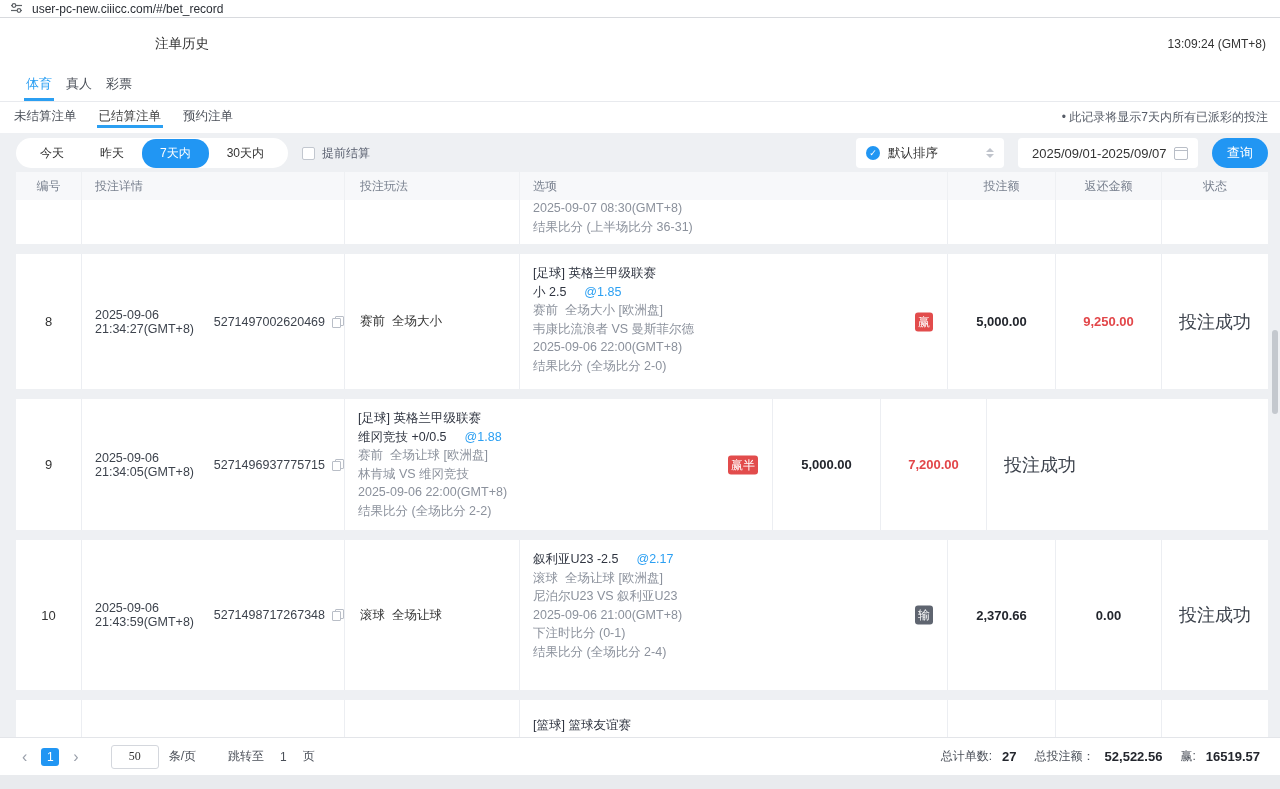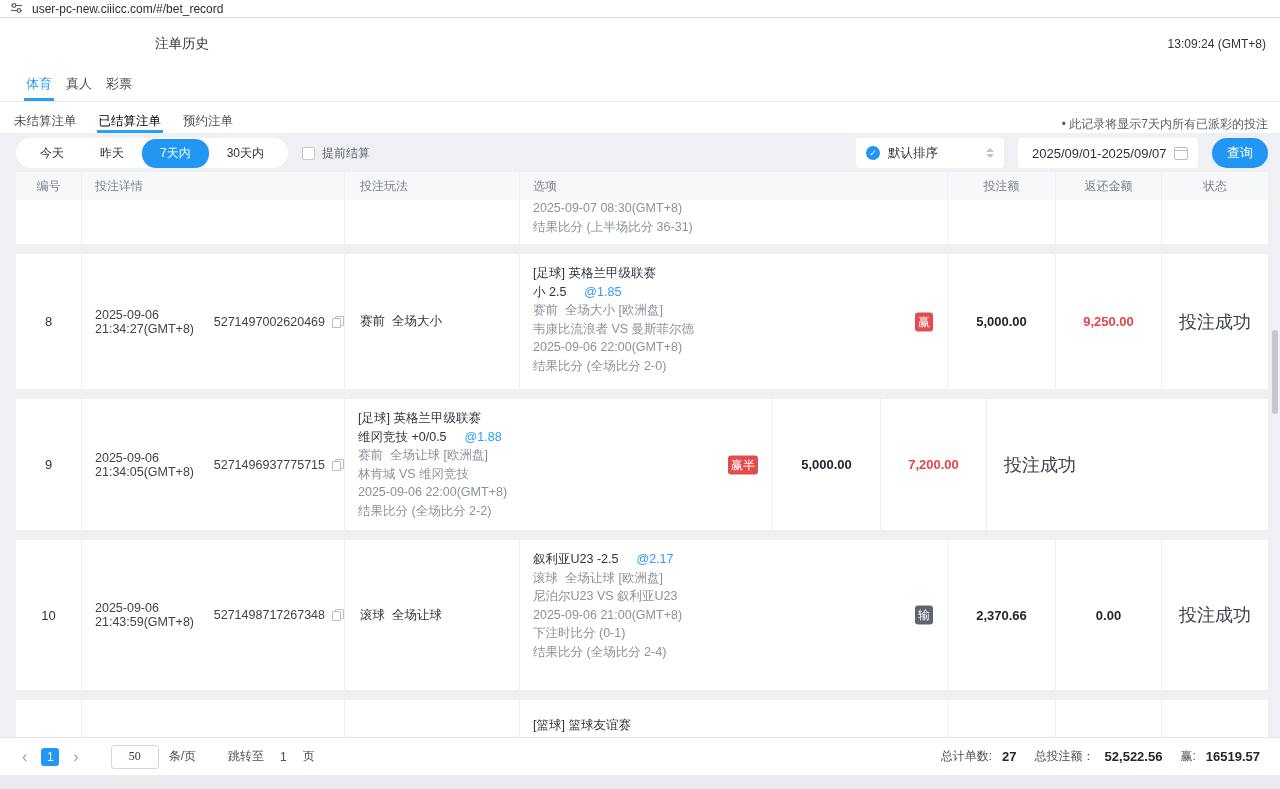--- a/index.html
+++ b/index.html
@@ -11,24 +11,24 @@
   .url-text{font-size:12px;color:#2b2f36}
 
   
   .whitehead{background:#fff}
   .titlebar{height:52px;display:flex;align-items:center;justify-content:space-between;padding:0 14px 0 155px}
   .page-title{font-size:13.5px;color:#333}
   .clock{font-size:12px;color:#333}
   .tabsrow{height:32px;display:flex;align-items:stretch;gap:10px;padding:0 0 0 24px;border-bottom:1px solid #e8eaee}
   .tab{font-size:13px;color:#4a4f58;display:flex;align-items:center;border-bottom:3px solid transparent;padding:0 2px;cursor:pointer}
   .tab.active{color:#2b9ff2;border-bottom-color:#2b9ff2}
-  .subtabsrow{height:31px;display:flex;align-items:flex-end;justify-content:space-between;padding:0 12px}
+  .subtabsrow{height:31px;display:flex;align-items:center;justify-content:space-between;padding:0 12px}
   .subtabs{display:flex;gap:18px}
   .subtab{font-size:12.5px;color:#4a4f58;display:flex;align-items:center;border-bottom:3px solid transparent;padding:0 2px;cursor:pointer}
-  .subtab.active{color:#000000;border-bottom-color:#2b9ff2}
+  .subtab.active{color:#404040;border-bottom-color:#2b9ff2}
   .note{font-size:12px;color:#555b66;display:flex;align-items:center}
 
   
   .filterrow{height:30px;margin:5px 12px 4px 16px;display:flex;align-items:center;justify-content:space-between}
   .filter-left{display:flex;align-items:center;gap:14px}
   .range-group{background:#fff;border-radius:15px;height:30px;display:flex;align-items:center;padding:0 6px}
   .range-pill{font-size:12px;color:#333;padding:6px 18px;border-radius:14px;cursor:pointer;white-space:nowrap}
   .range-pill.active{background:#2196f3;color:#fff}
   .checkbox-wrap{display:flex;align-items:center;gap:7px;cursor:pointer}
   .checkbox{width:13px;height:13px;border:1px solid #c2c7cf;border-radius:2px;background:#fff}

